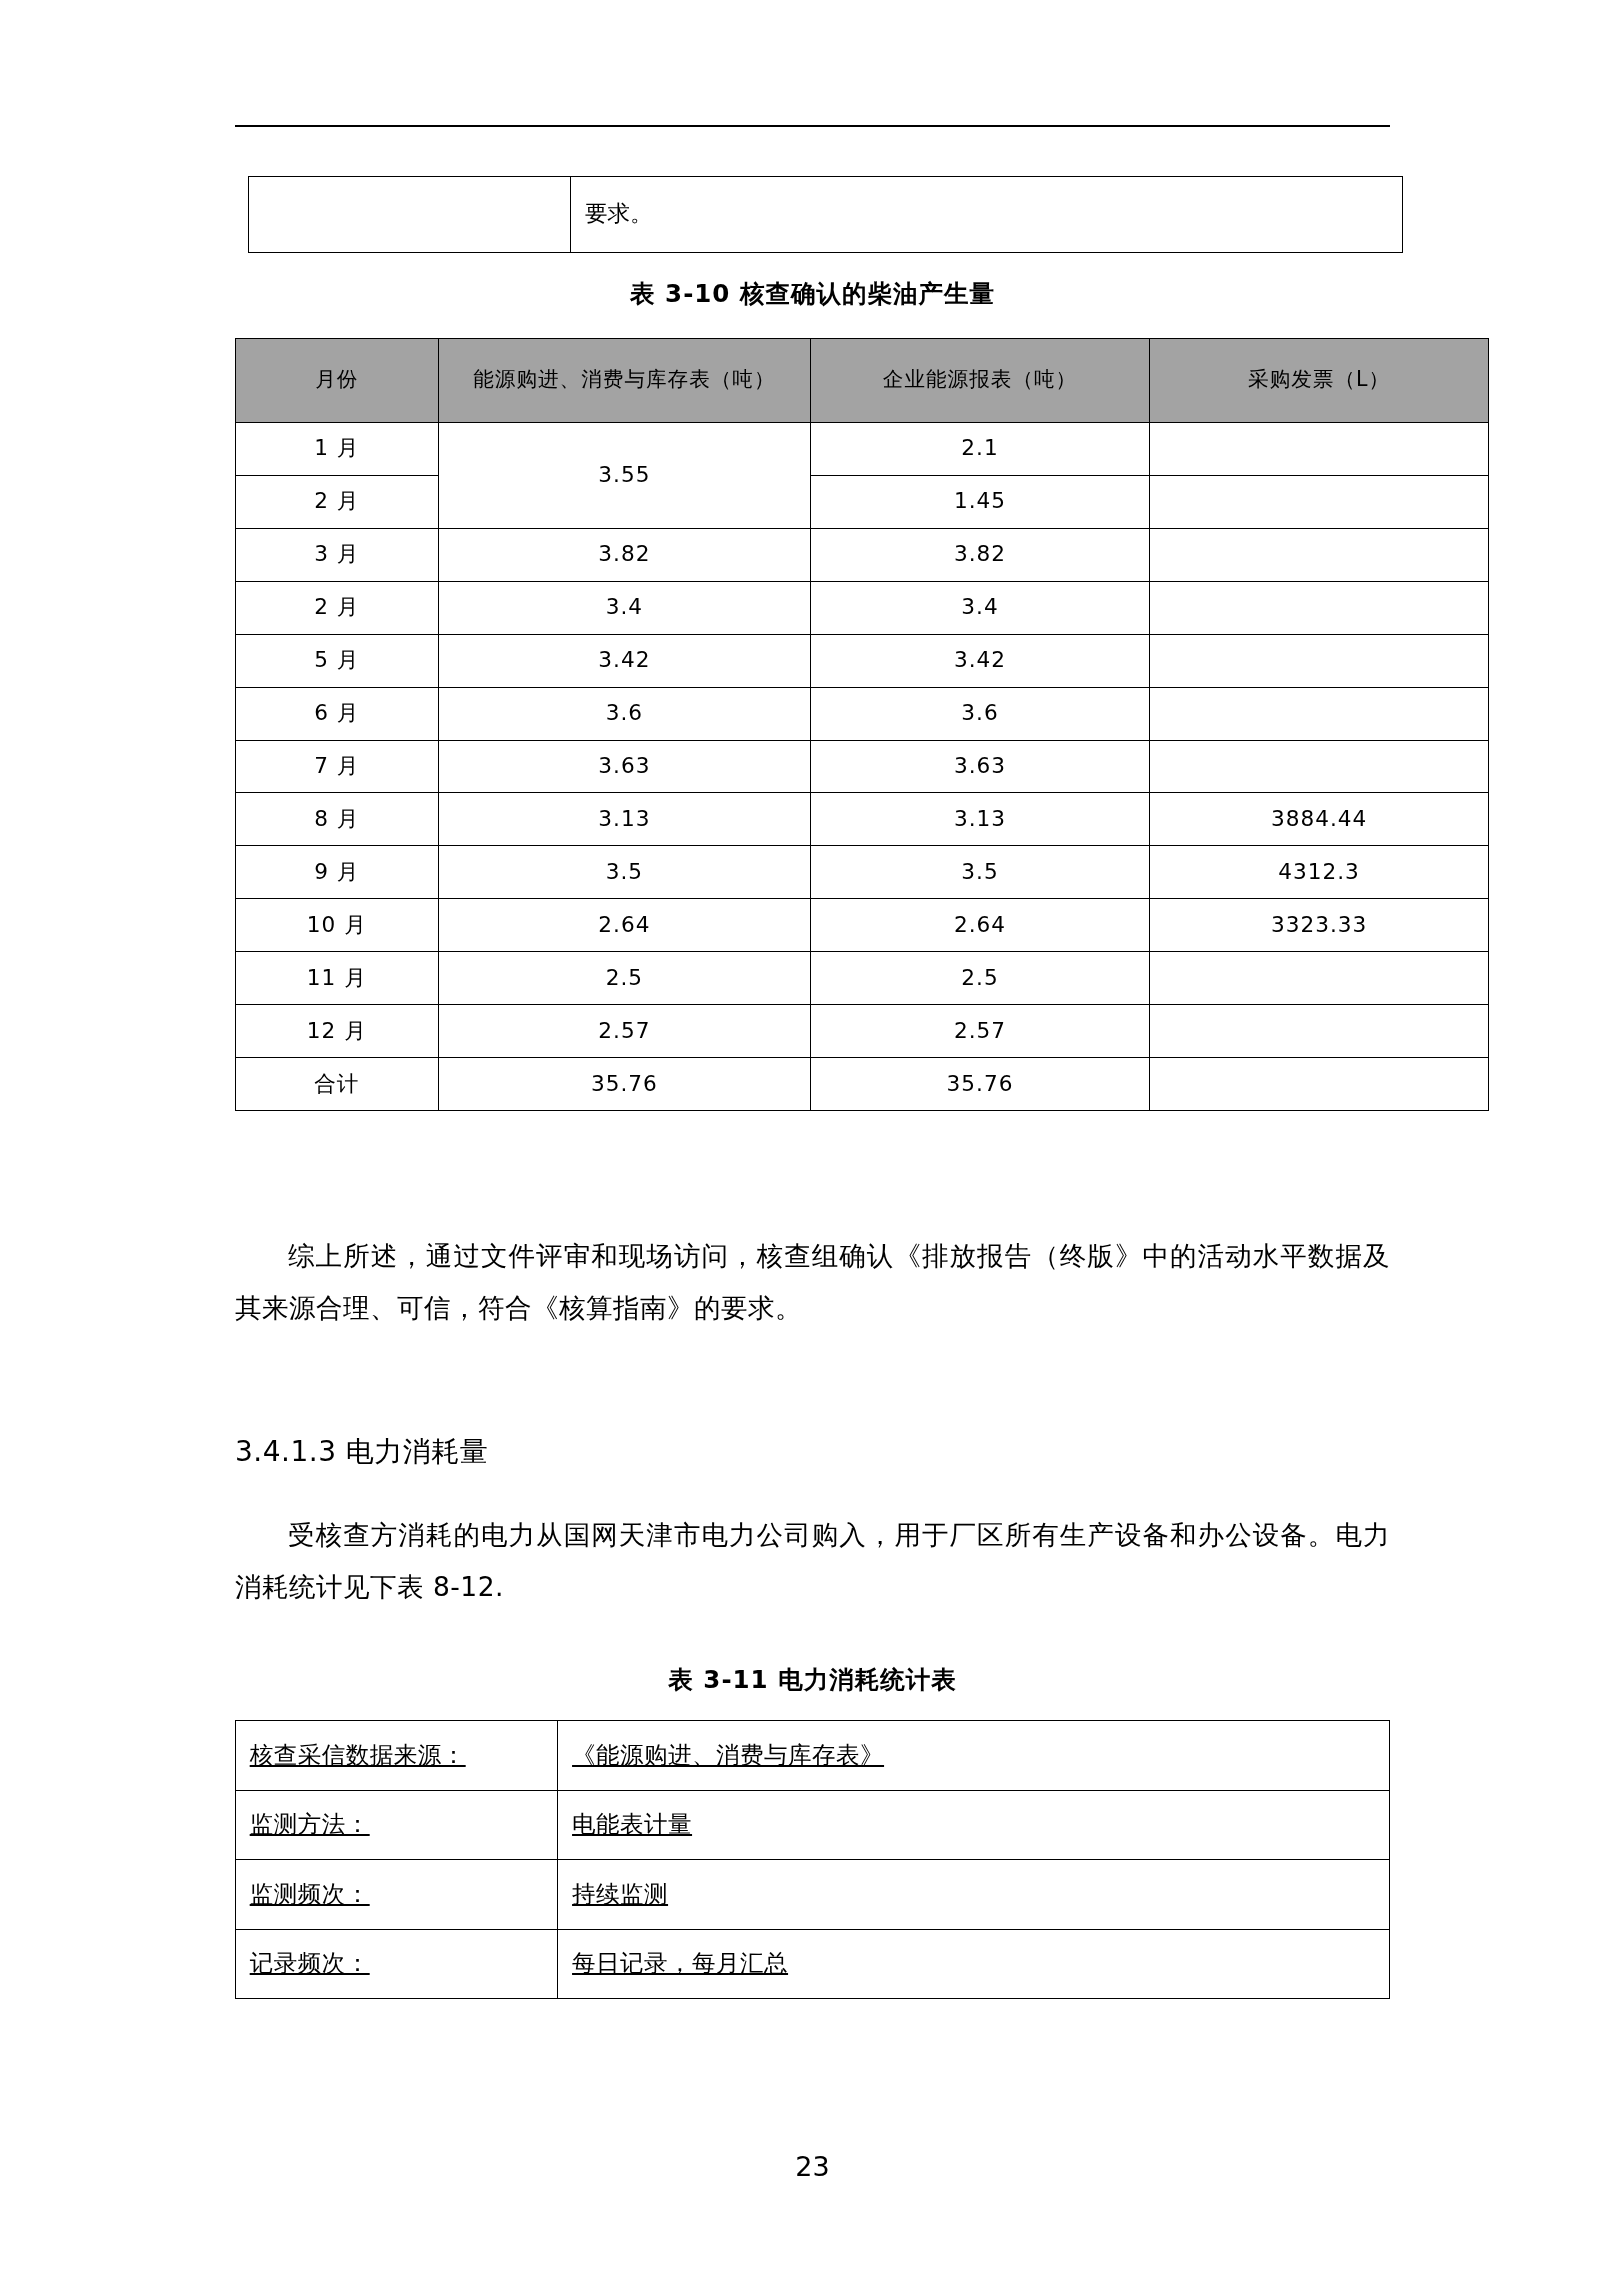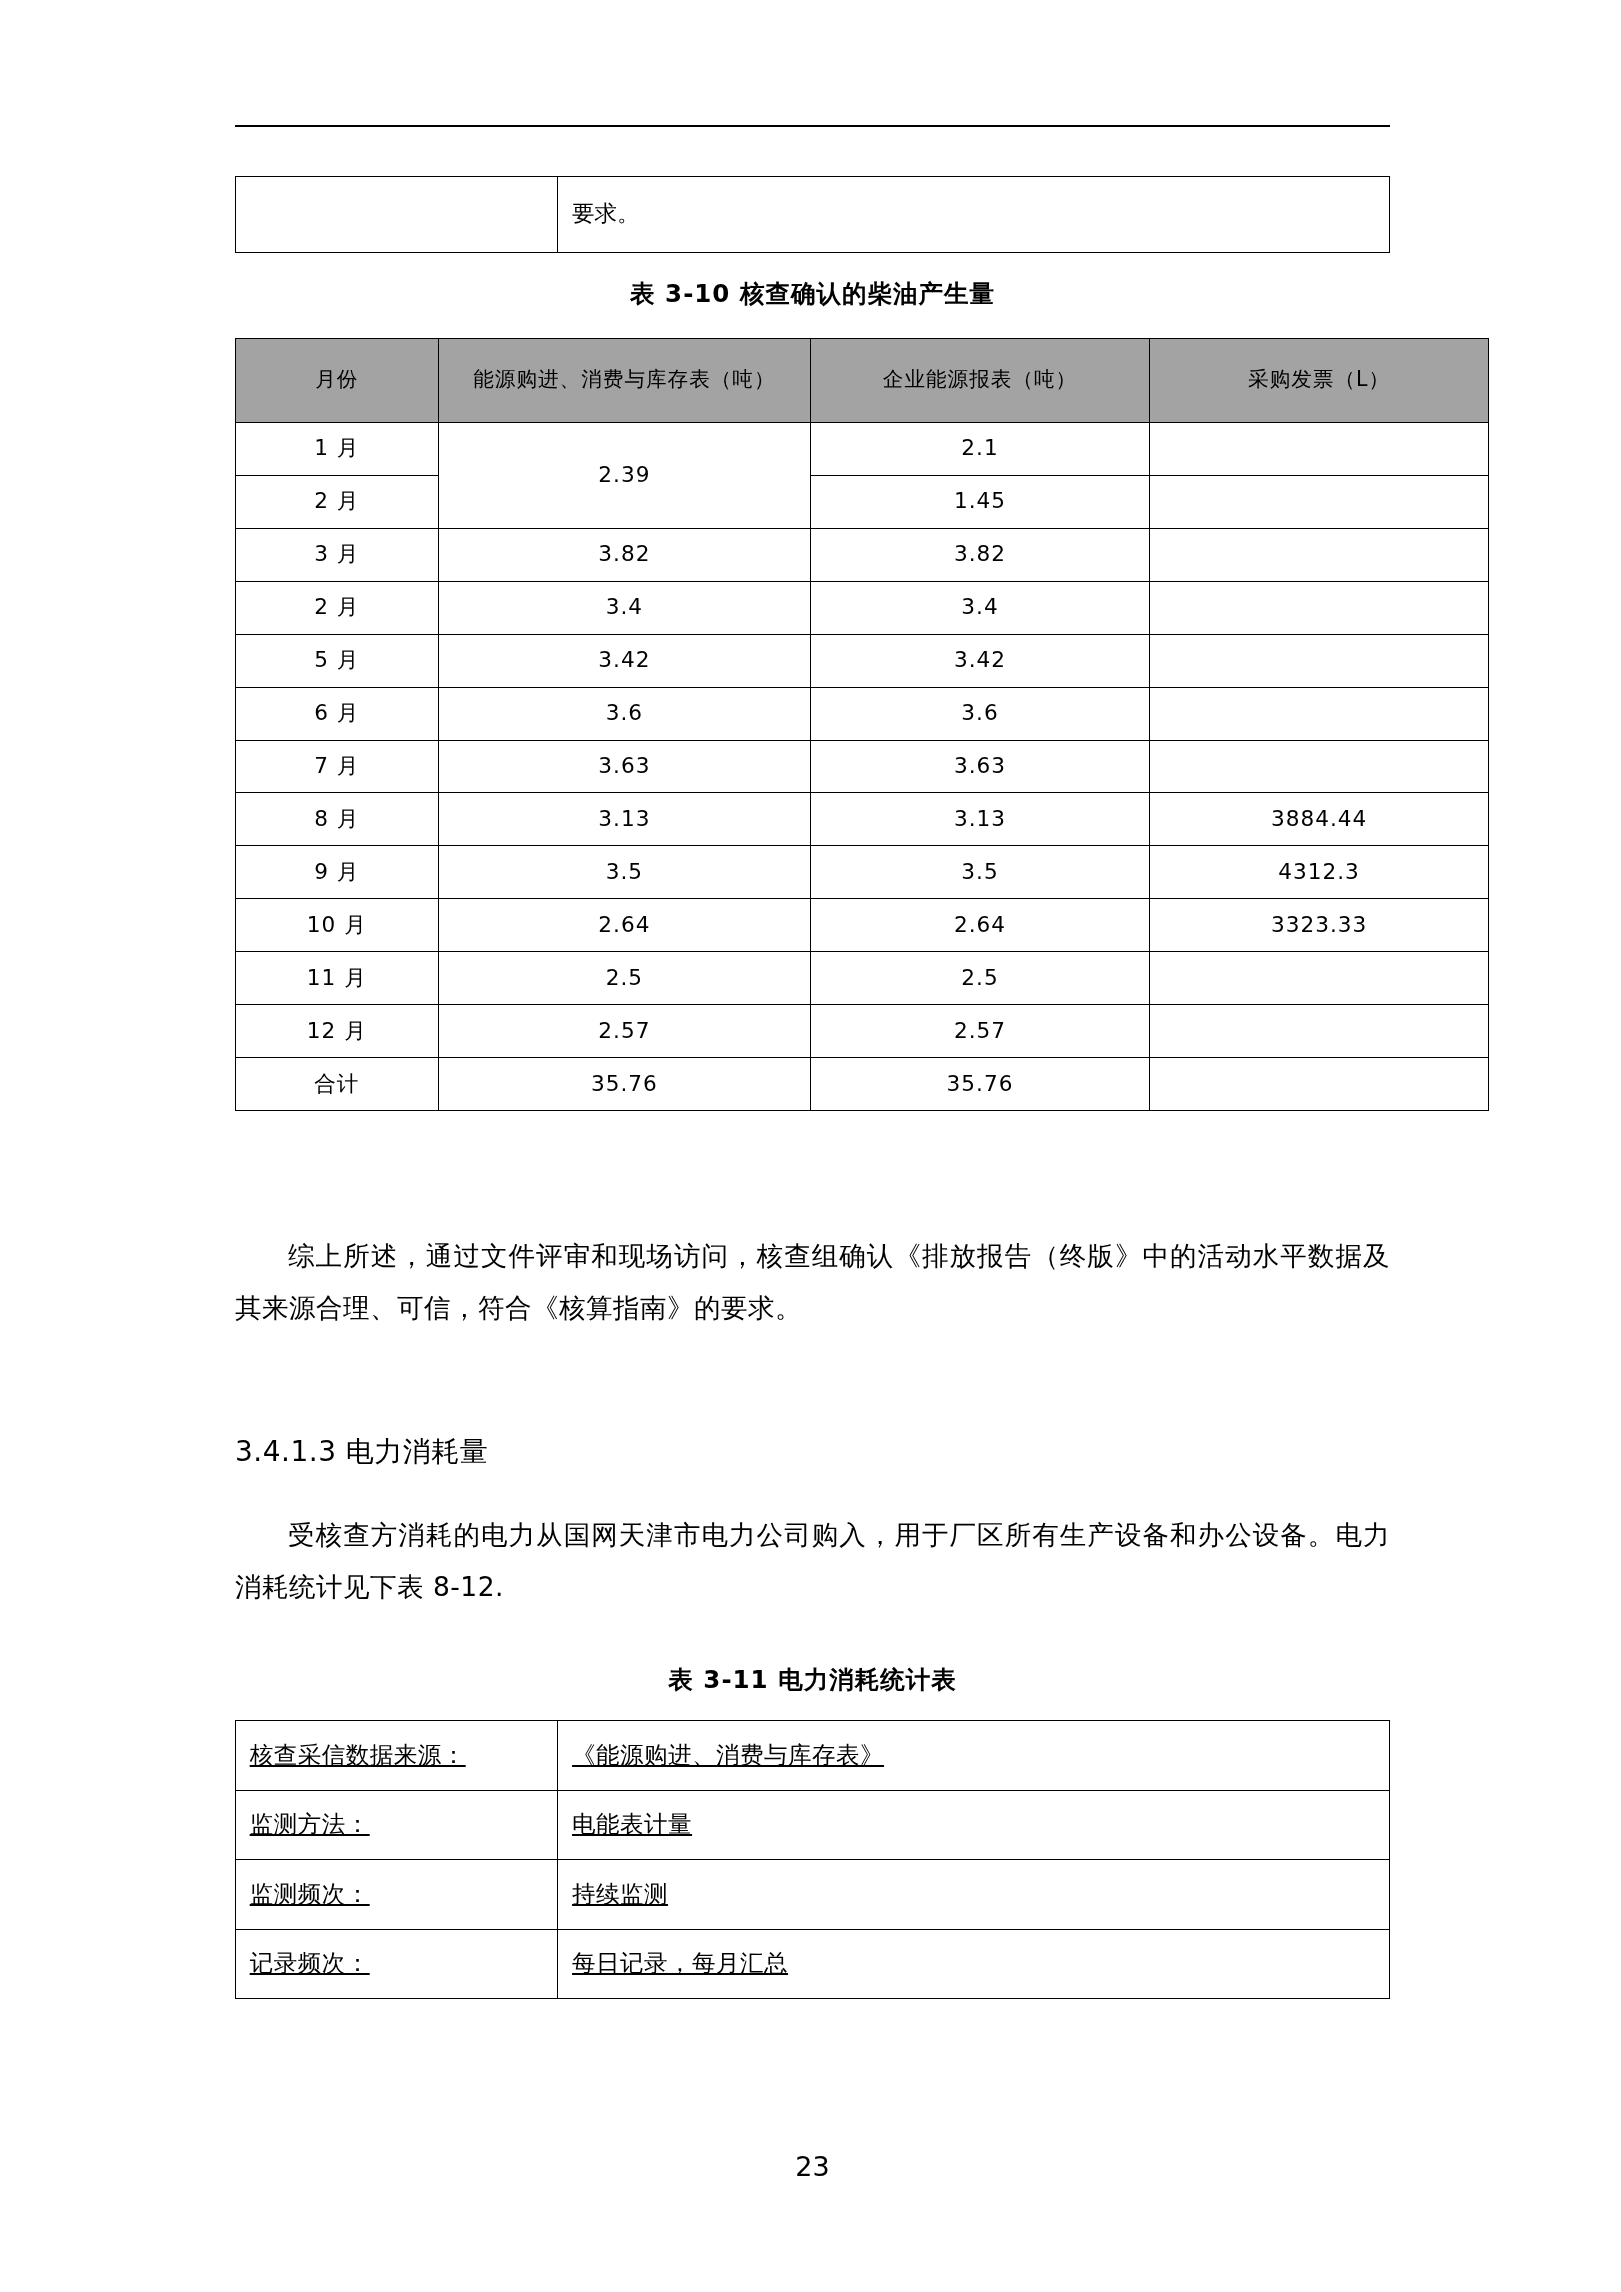--- a/index.html
+++ b/index.html
@@ -48,21 +48,21 @@
     font-size: 20.6px;
     line-height: 1.5;
     padding: 9.8px 11.8px;
     vertical-align: middle;
     font-family: "DejaVu Sans", "Liberation Sans", sans-serif;
   }
 
   
   .frag-table {
     position: absolute;
-    left: 0;
+    left: 13px;
     top: 176px;
     width: 1155px;
   }
   .frag-table td {
     height: 51px;
     padding: 11.8px 13.7px;
     font-size: 22.5px;
   }
   .frag-left { width: 294px; }
 
@@ -193,21 +193,21 @@
         <tr>
           <td class="col-month">月份</td>
           <td class="col-a">能源购进、消费与库存表（吨）</td>
           <td class="col-b">企业能源报表（吨）</td>
           <td class="col-c">采购发票（L）</td>
         </tr>
       </thead>
       <tbody>
         <tr>
           <td>1 月</td>
-          <td rowspan="2" class="num">2.39</td>
+          <td rowspan="2" class="num">3.55</td>
           <td class="num">2.1</td>
           <td class="num"></td>
         </tr>
         <tr>
           <td>2 月</td>
           <td class="num">1.45</td>
           <td class="num"></td>
         </tr>
         <tr>
           <td>3 月</td>

